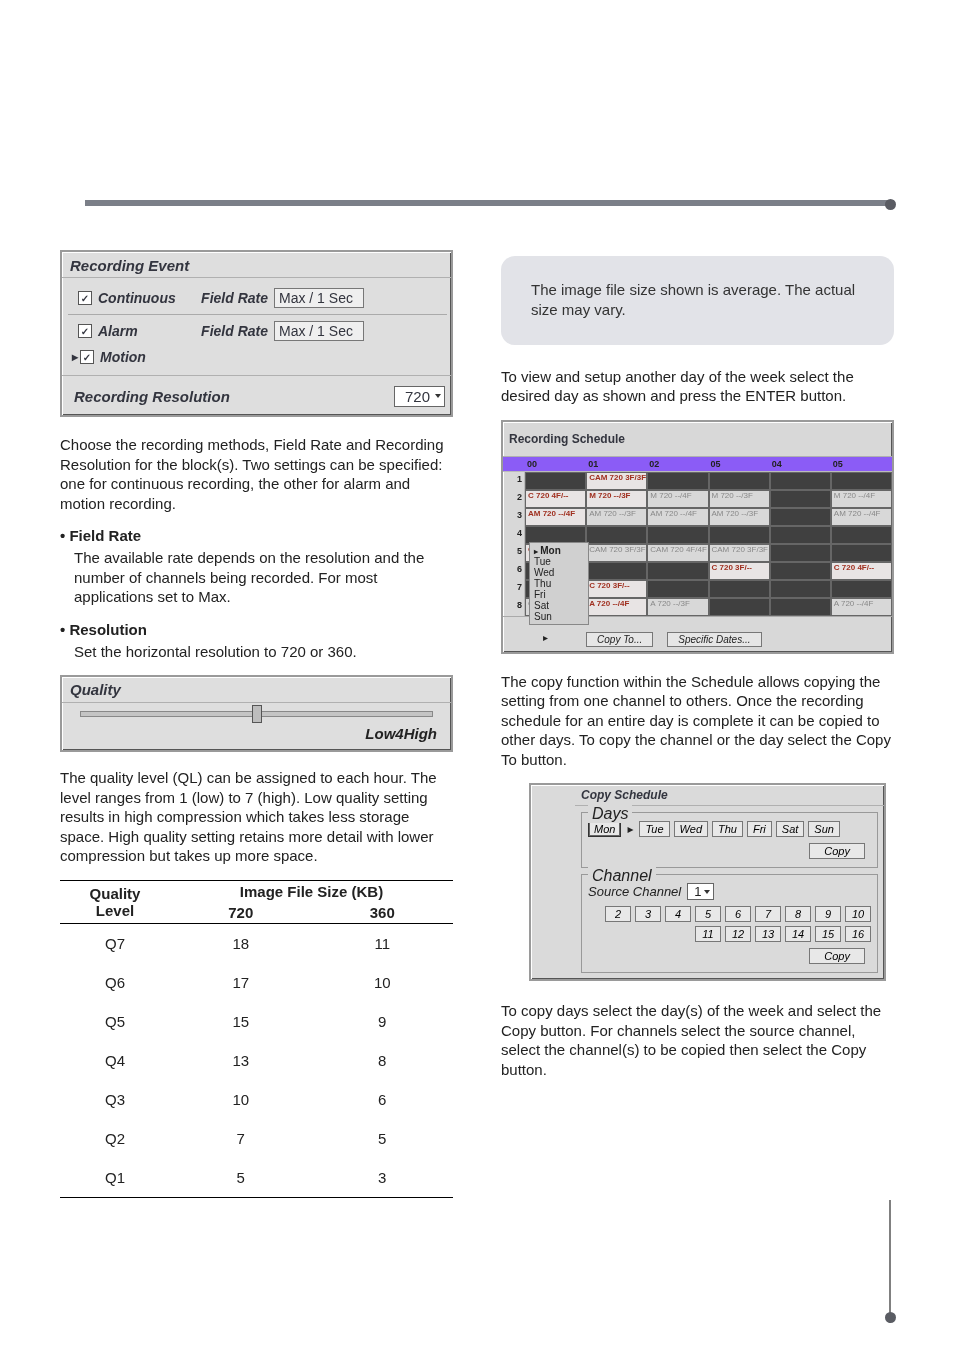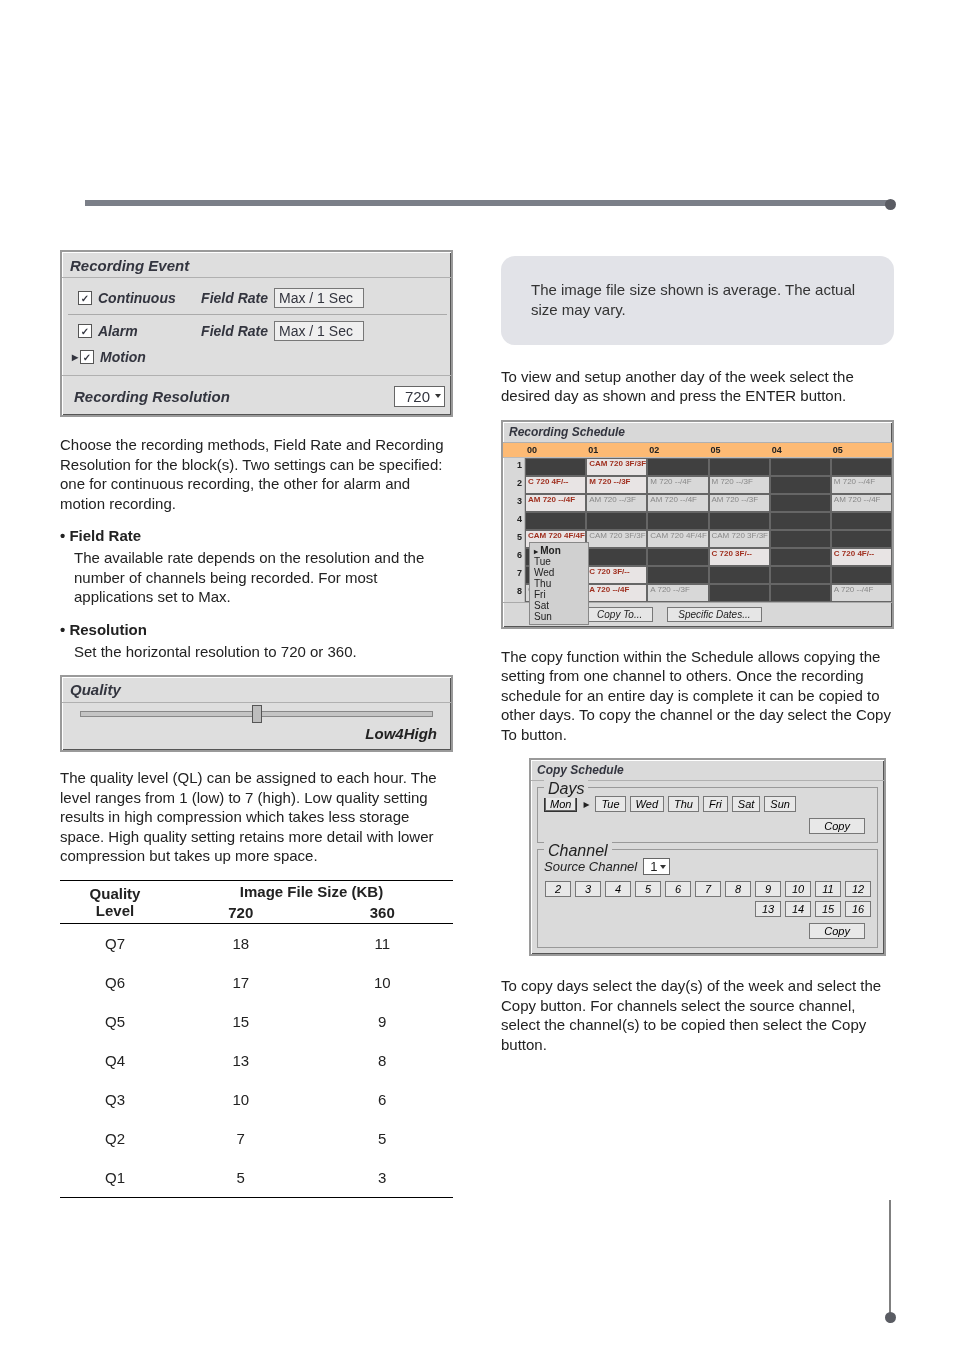--- a/index.html
+++ b/index.html
@@ -231,33 +231,32 @@
   
   .sched {
     border: 2px solid #9a9a9a;
     box-shadow: inset 1px 1px 0 #fff, inset -1px -1px 0 #555;
     background: #d8d8d8;
     margin: 10px 0 18px 0;
     font-size: 10px;
     font-family: Arial, sans-serif;
   }
   .sched-title {
-    padding: 3px 6px;
-    font-weight: bold;
-    font-style: italic;
+    padding: 10px 6px;
+    font-weight: bold;
     color: #33353f;
     border-bottom: 1px solid #b0b0b0;
     font-size: 12px;
   }
   .sched-grid {
     display: grid;
     grid-template-columns: 22px repeat(6, 1fr);
     font-size: 9px;
   }
-  .sched-grid .hd { font-weight: bold; padding: 2px; text-align:left; border-bottom:1px solid #bbb; background:#fdba74;}
+  .sched-grid .hd { font-weight: bold; padding: 2px; text-align:left; border-bottom:1px solid #bbb; background:#8b5cf6;}
   .sched-grid .rn { font-weight: bold; padding: 2px; text-align:right; border-right:1px solid #bbb;}
   .sched-grid .cell {
     border: 1px solid #666;
     padding: 1px 2px;
     line-height: 1.05;
     min-height: 14px;
     color: #7a3a3a;
     font-size: 8px;
     overflow:hidden;
     white-space:nowrap;
@@ -274,41 +273,42 @@
     padding:2px;
     font-size:10px;
     z-index:5;
   }
   .daymenu div { padding:0 2px; }
   .daymenu .sel { font-weight:bold; }
   .daymenu .sel::before { content:"▸ "; font-size:8px; }
   .sched-foot {
     display:flex;
     gap:14px;
-    padding:4px 8px 5px 40px;
+    padding:15px 8px 5px 40px;
     border-top:1px solid #aaa;
     font-size:10px;
     font-family:Arial,sans-serif;
   }
   .sched-foot .marker { font-size:10px; margin-right:24px;}
   .btn-sm {
     border:1px solid #777;
     background:#e6e6e6;
     padding:1px 10px;
     font-style:italic;
   }
 
   
   .copy {
     border: 2px solid #9a9a9a;
     box-shadow: inset 1px 1px 0 #fff, inset -1px -1px 0 #555;
     background: #dadada;
     margin: 10px 8px 20px 28px;
     font-size: 12px;
     font-family: Arial, sans-serif;
+    padding-left: 44px;
   }
   .copy-title {
     padding: 3px 6px;
     font-weight: bold;
     font-style: italic;
     color: #33353f;
     border-bottom: 1px solid #b0b0b0;
   }
   .group {
     border: 1px solid #999;

